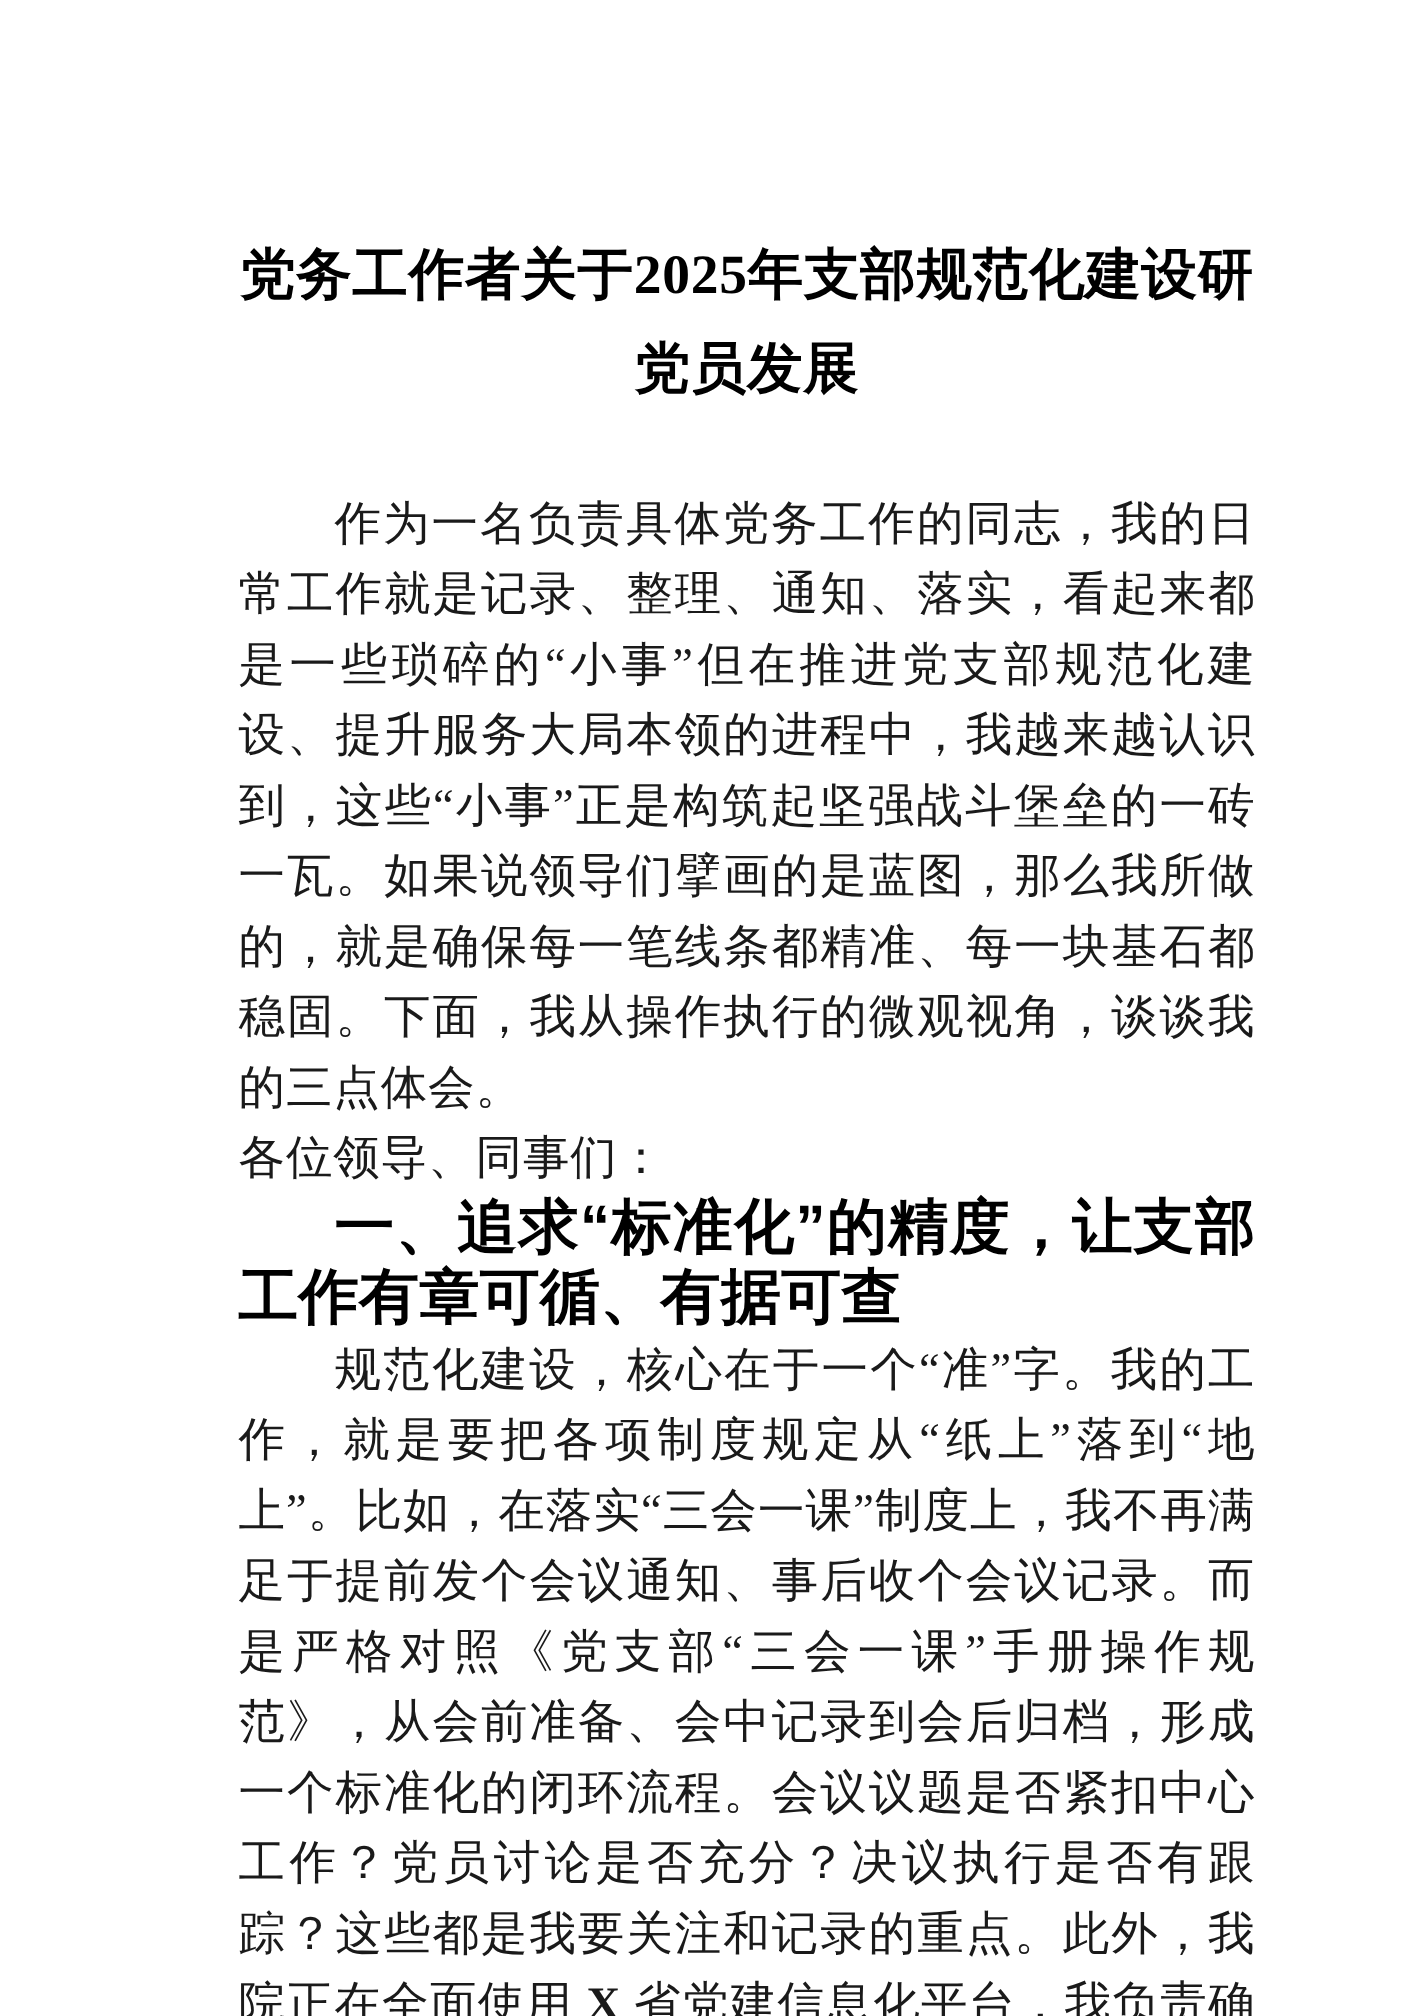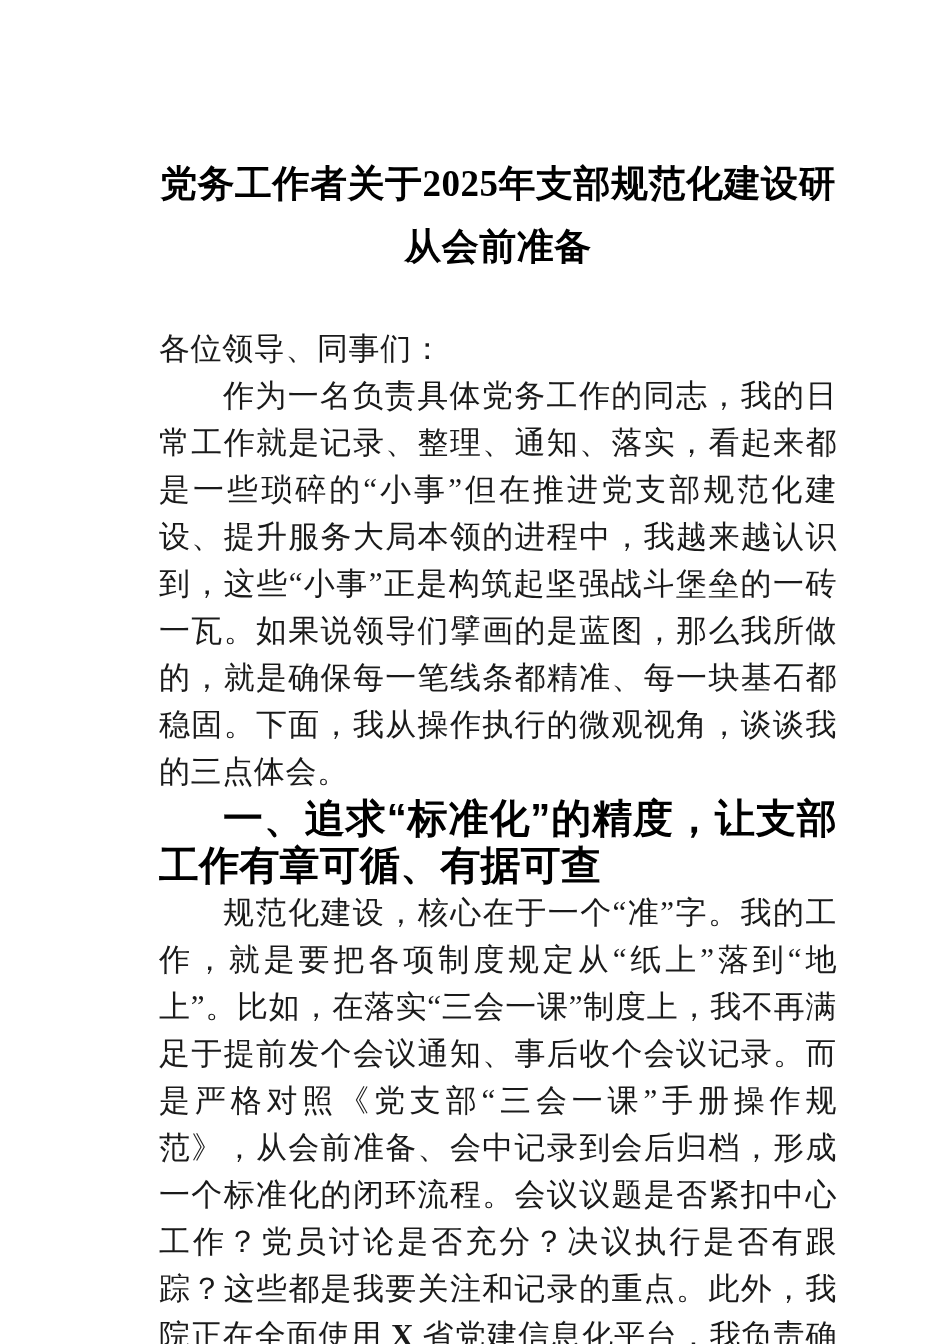--- a/index.html
+++ b/index.html
@@ -86,28 +86,28 @@
     font-weight: bold;
   }
 </style>
 </head>
 <body>
 
 <div class="page">
 
   <div class="doc-title">
     <div>党务工作者关于2025年支部规范化建设研</div>
-    <div>从会前准备</div>
+    <div>党员发展</div>
   </div>
 
   <div class="content">
 
+    <p class="para indent">作为一名负责具体党务工作的同志，我的日常工作就是记录、整理、通知、落实，看起来都是一些琐碎的“小事”但在推进党支部规范化建设、提升服务大局本领的进程中，我越来越认识到，这些“小事”正是构筑起坚强战斗堡垒的一砖一瓦。如果说领导们擘画的是蓝图，那么我所做的，就是确保每一笔线条都精准、每一块基石都稳固。下面，我从操作执行的微观视角，谈谈我的三点体会。</p>
+
     <p class="para salutation">各位领导、同事们：</p>
-
-    <p class="para indent">作为一名负责具体党务工作的同志，我的日常工作就是记录、整理、通知、落实，看起来都是一些琐碎的“小事”但在推进党支部规范化建设、提升服务大局本领的进程中，我越来越认识到，这些“小事”正是构筑起坚强战斗堡垒的一砖一瓦。如果说领导们擘画的是蓝图，那么我所做的，就是确保每一笔线条都精准、每一块基石都稳固。下面，我从操作执行的微观视角，谈谈我的三点体会。</p>
 
     <p class="section-heading">一、追求“标准化”的精度，让支部工作有章可循、有据可查</p>
 
     <p class="para indent"><span>规范化建设，核心在于一个“准”字。我的工作，就是要把各项制度规定从“纸上”落到“地上”。比如，在落实“三会一课”制度上，我不再满足于提前发个会议通知、事后收个会议记录。而是严格对照《党支部“三会一课”手册操作规范》，从会前准备、会中记录到会后归档，形成一个标准化的闭环流程。会议议题是否紧扣中心工作？党员讨论是否充分？决议执行是否有跟踪？这些都是我要关注和记录的重点。此外，我院正在全面使用 </span><span class="latin-bold">X</span><span> 省党建信息化平台，我负责确保平台上的信息实时更新，无论是组织换届、党员发展，还是每一次支部活动，都及时录入，确保线上与线下</span></p>
 
   </div>
 
 </div>
 
 </body></html>

